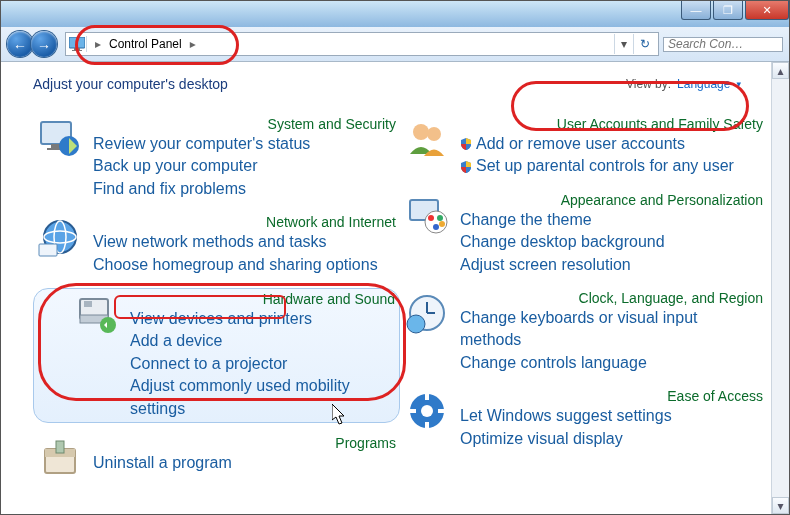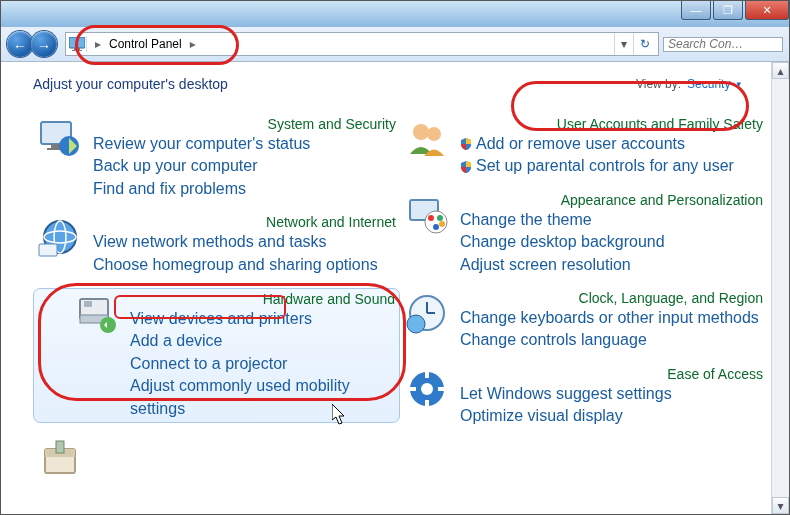--- a/index.html
+++ b/index.html
@@ -146,21 +146,21 @@
     gap: 10px;
   }
   .cat {
     display:flex;
     gap:10px;
     padding: 2px 4px;
   }
   .cat.hover {
     background: linear-gradient(#f2f8ff,#e4f0fd);
     border:1px solid #a8c9ec;
-    border-radius:7px;
+    border-radius:15px;
     padding-left:40px;
   }
   .cat-icon {
     width:46px;height:46px;flex:none;
     display:flex;align-items:center;justify-content:center;
   }
   .cat-body{flex:1;min-width:0;}
   .cat-title {
     color:#0b6b2b;
     font-size:14px;
@@ -253,21 +253,21 @@
   <div class="content">
     <div class="scroll">
       <div class="scroll-up">▴</div>
       <div class="scroll-down">▾</div>
     </div>
 
     <div class="heading">Adjust your computer's desktop</div>
 
     <div class="viewby">
       <span>View by:</span>
-      <span class="val">Security</span>
+      <span class="val">Language</span>
       <span class="tri">▾</span>
     </div>
 
     <div class="cats">
       <div class="col" id="col-left">
           <div class="cat">
             <div class="cat-icon">
               <svg width="46" height="46" viewBox="0 0 46 46">
                 <rect x="4" y="6" width="30" height="22" rx="2" fill="#dce9f6" stroke="#5a8ab8" stroke-width="2"></rect>
                 <rect x="14" y="28" width="10" height="4" fill="#7a7a7a"></rect>
@@ -316,20 +316,24 @@
               <div class="cat-link">Adjust commonly used mobility settings</div>
             </div>
           </div>
           <div class="cat">
             <div class="cat-icon">
               <svg width="46" height="46" viewBox="0 0 46 46">
                 <rect x="8" y="14" width="30" height="24" rx="2" fill="#efe6d6" stroke="#b0a083" stroke-width="2"></rect>
                 <rect x="8" y="14" width="30" height="8" fill="#d6c9ae"></rect>
                 <rect x="19" y="6" width="8" height="12" fill="#b0c8b0" stroke="#6e8a6e"></rect>
               </svg>
+            </div>
+            <div class="cat-body">
+              <div class="cat-title">Programs</div>
+              <div class="cat-link">Uninstall a program</div>
             </div>
           </div>
         </div>
       <div class="col" id="col-right">
           <div class="cat">
             <div class="cat-icon">
               <svg width="46" height="46" viewBox="0 0 46 46">
                 <circle cx="17" cy="16" r="8" fill="#f3c08a"></circle>
                 <path d="M6 38 Q17 24 28 38 Z" fill="#5e9e3e"></path>
                 <circle cx="30" cy="18" r="7" fill="#f3c08a"></circle>
@@ -380,21 +384,21 @@
             <div class="cat-icon">
               <svg width="46" height="46" viewBox="0 0 46 46">
                 <circle cx="23" cy="23" r="17" fill="#eef4fb" stroke="#5a8ab8" stroke-width="2"></circle>
                 <line x1="23" y1="23" x2="23" y2="12" stroke="#2a5d93" stroke-width="2"></line>
                 <line x1="23" y1="23" x2="31" y2="23" stroke="#2a5d93" stroke-width="2"></line>
                 <circle cx="12" cy="34" r="9" fill="#6ab6ea" stroke="#2a5d93"></circle>
               </svg>
             </div>
             <div class="cat-body">
               <div class="cat-title">Clock, Language, and Region</div>
-              <div class="cat-link">Change keyboards or other input methods</div>
+              <div class="cat-link">Change keyboards or visual input methods</div>
               <div class="cat-link">Change controls language</div>
             </div>
           </div>
           <div class="cat">
             <div class="cat-icon">
               <svg width="46" height="46" viewBox="0 0 46 46">
                 <circle cx="23" cy="23" r="17" fill="#2f7ac9"></circle>
                 <circle cx="23" cy="23" r="6" fill="#fff"></circle>
                 <g stroke="#fff" stroke-width="4">
                   <line x1="23" y1="4" x2="23" y2="12"></line>

